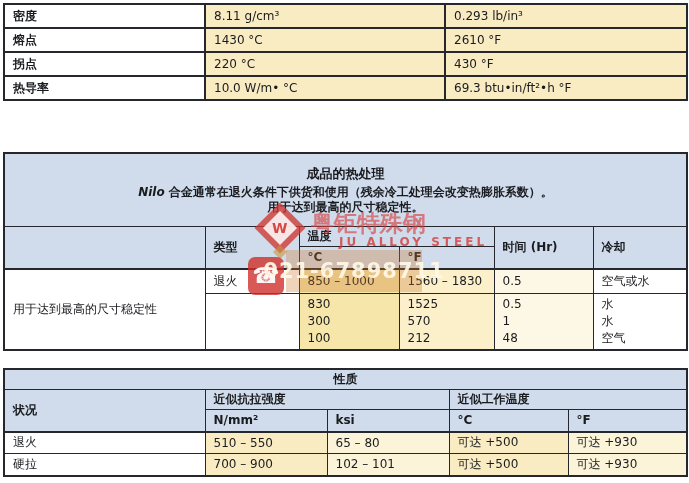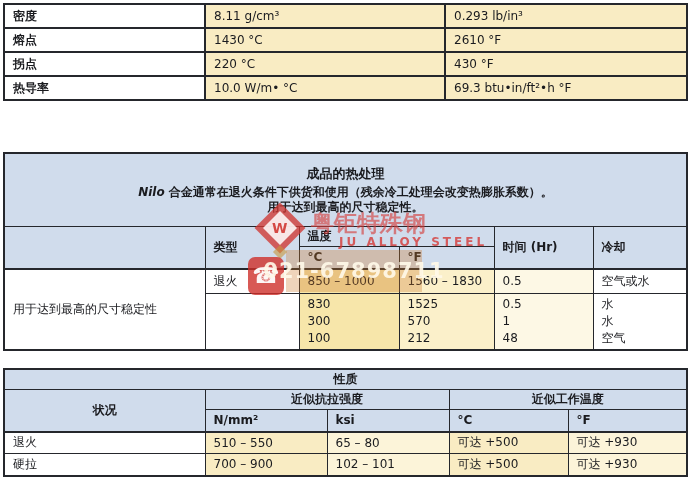--- a/index.html
+++ b/index.html
@@ -44,21 +44,21 @@
   .hb{background:var(--blue);}
   .hdr{font-weight:bold;}
   .bb2{border-bottom:2px solid var(--bd) !important;}
   .t2 .yc{background:var(--yc);}
   .t2 .yf{background:var(--yf);padding-left:8px;}
   .t2 .ytime{background:var(--ytime);}
   
   .t3{top:368px;border:2px solid var(--bd);}
   .t3 td{border:1px solid var(--bd);}
   .t3 tr.cap3{height:20px;}
-  .t3 tr.hA{height:20px;text-align:center;}
+  .t3 tr.hA{height:20px;}
   .t3 tr.hB{height:22px;}
   .t3 tr.dr{height:22px;}
   .t3 .title{background:var(--blue);text-align:center;font-weight:bold;}
   .t3 .ym{background:var(--ym);}
   .t3 .yi{background:var(--yi);}
   
   .wm{position:absolute;left:245px;top:203px;width:280px;height:95px;pointer-events:none;z-index:5;}
   .wm-logo{position:absolute;left:17px;top:7px;width:36px;height:36px;transform:rotate(45deg);
     background:rgba(208,55,50,0.78);}
   .wm-logo-inner{position:absolute;left:6px;top:6px;right:6px;bottom:6px;background:rgba(255,255,255,0.85);

